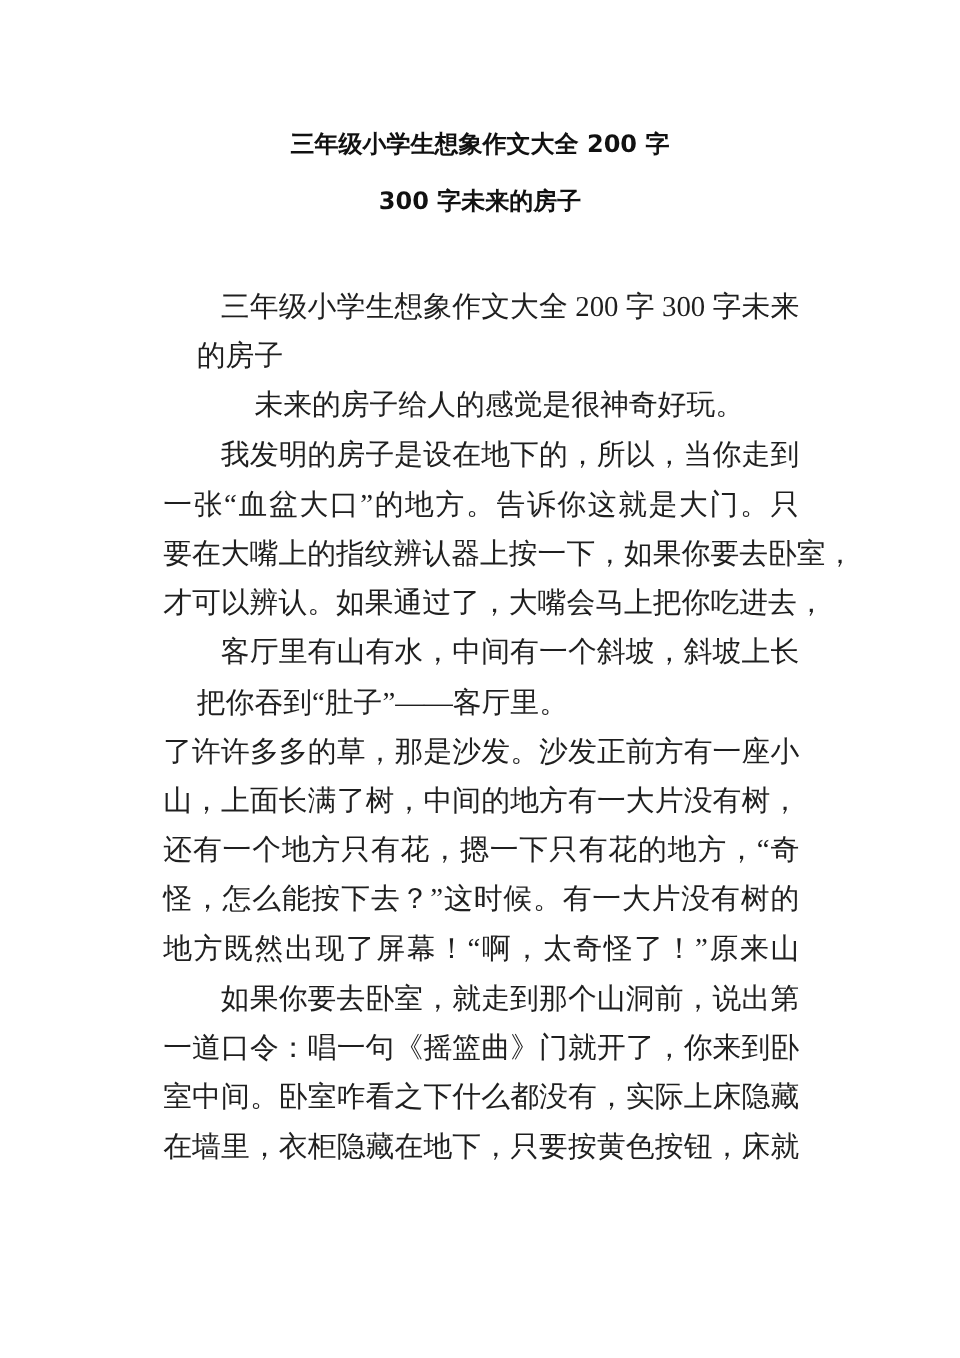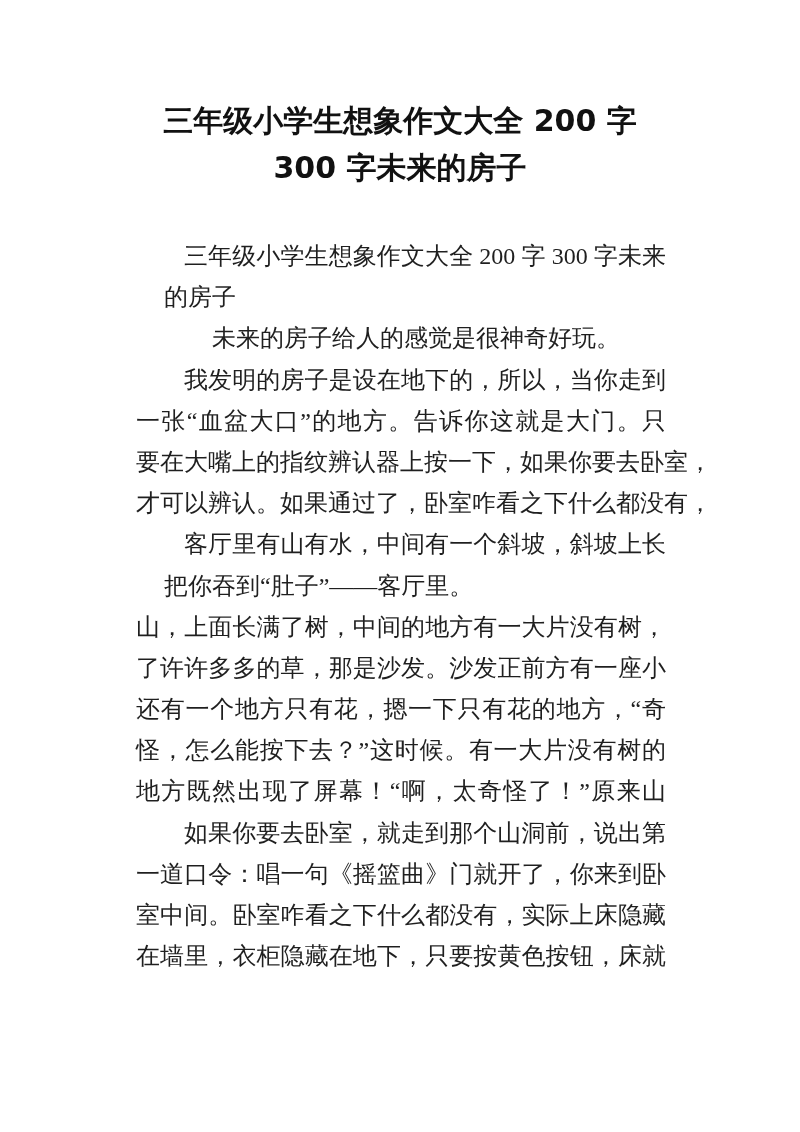--- a/index.html
+++ b/index.html
@@ -23,21 +23,21 @@
     background: #ffffff;
   }
   .title {
     position: absolute;
     left: 100px;
     width: 600px;
     top: 97px;
     text-align: center;
     font-family: "DejaVu Sans", "Liberation Sans", sans-serif;
     font-weight: bold;
-    font-size: 30px;
+    font-size: 20px;
     line-height: 47px;
     color: #111111;
     letter-spacing: 0px;
   }
   .title .line {
     display: block;
     white-space: nowrap;
   }
   .body-text {
     position: absolute;
@@ -74,25 +74,25 @@
     <span class="line">300 字未来的房子</span>
   </div>
 
   <div class="body-text" id="body-text">
       <span class="line indent">三年级小学生想象作文大全 200 字 300 字未来</span>
       <span class="line last">的房子</span>
       <span class="line indent last">未来的房子给人的感觉是很神奇好玩。</span>
       <span class="line indent">我发明的房子是设在地下的，所以，当你走到</span>
       <span class="line">一张“血盆大口”的地方。告诉你这就是大门。只</span>
       <span class="line">要在大嘴上的指纹辨认器上按一下，如果你要去卧室，</span>
-      <span class="line">才可以辨认。如果通过了，卧室咋看之下什么都没有，</span>
+      <span class="line">才可以辨认。如果通过了，大嘴会马上把你吃进去，</span>
       <span class="line indent">客厅里有山有水，中间有一个斜坡，斜坡上长</span>
       <span class="line last">把你吞到“肚子”——客厅里。</span>
+      <span class="line">了许许多多的草，那是沙发。沙发正前方有一座小</span>
       <span class="line">山，上面长满了树，中间的地方有一大片没有树，</span>
-      <span class="line">了许许多多的草，那是沙发。沙发正前方有一座小</span>
       <span class="line">还有一个地方只有花，摁一下只有花的地方，“奇</span>
       <span class="line">怪，怎么能按下去？”这时候。有一大片没有树的</span>
       <span class="line">地方既然出现了屏幕！“啊，太奇怪了！”原来山</span>
       <span class="line indent">如果你要去卧室，就走到那个山洞前，说出第</span>
       <span class="line">一道口令：唱一句《摇篮曲》门就开了，你来到卧</span>
       <span class="line">室中间。卧室咋看之下什么都没有，实际上床隐藏</span>
       <span class="line">在墙里，衣柜隐藏在地下，只要按黄色按钮，床就</span>
     </div>
 </div>
 

